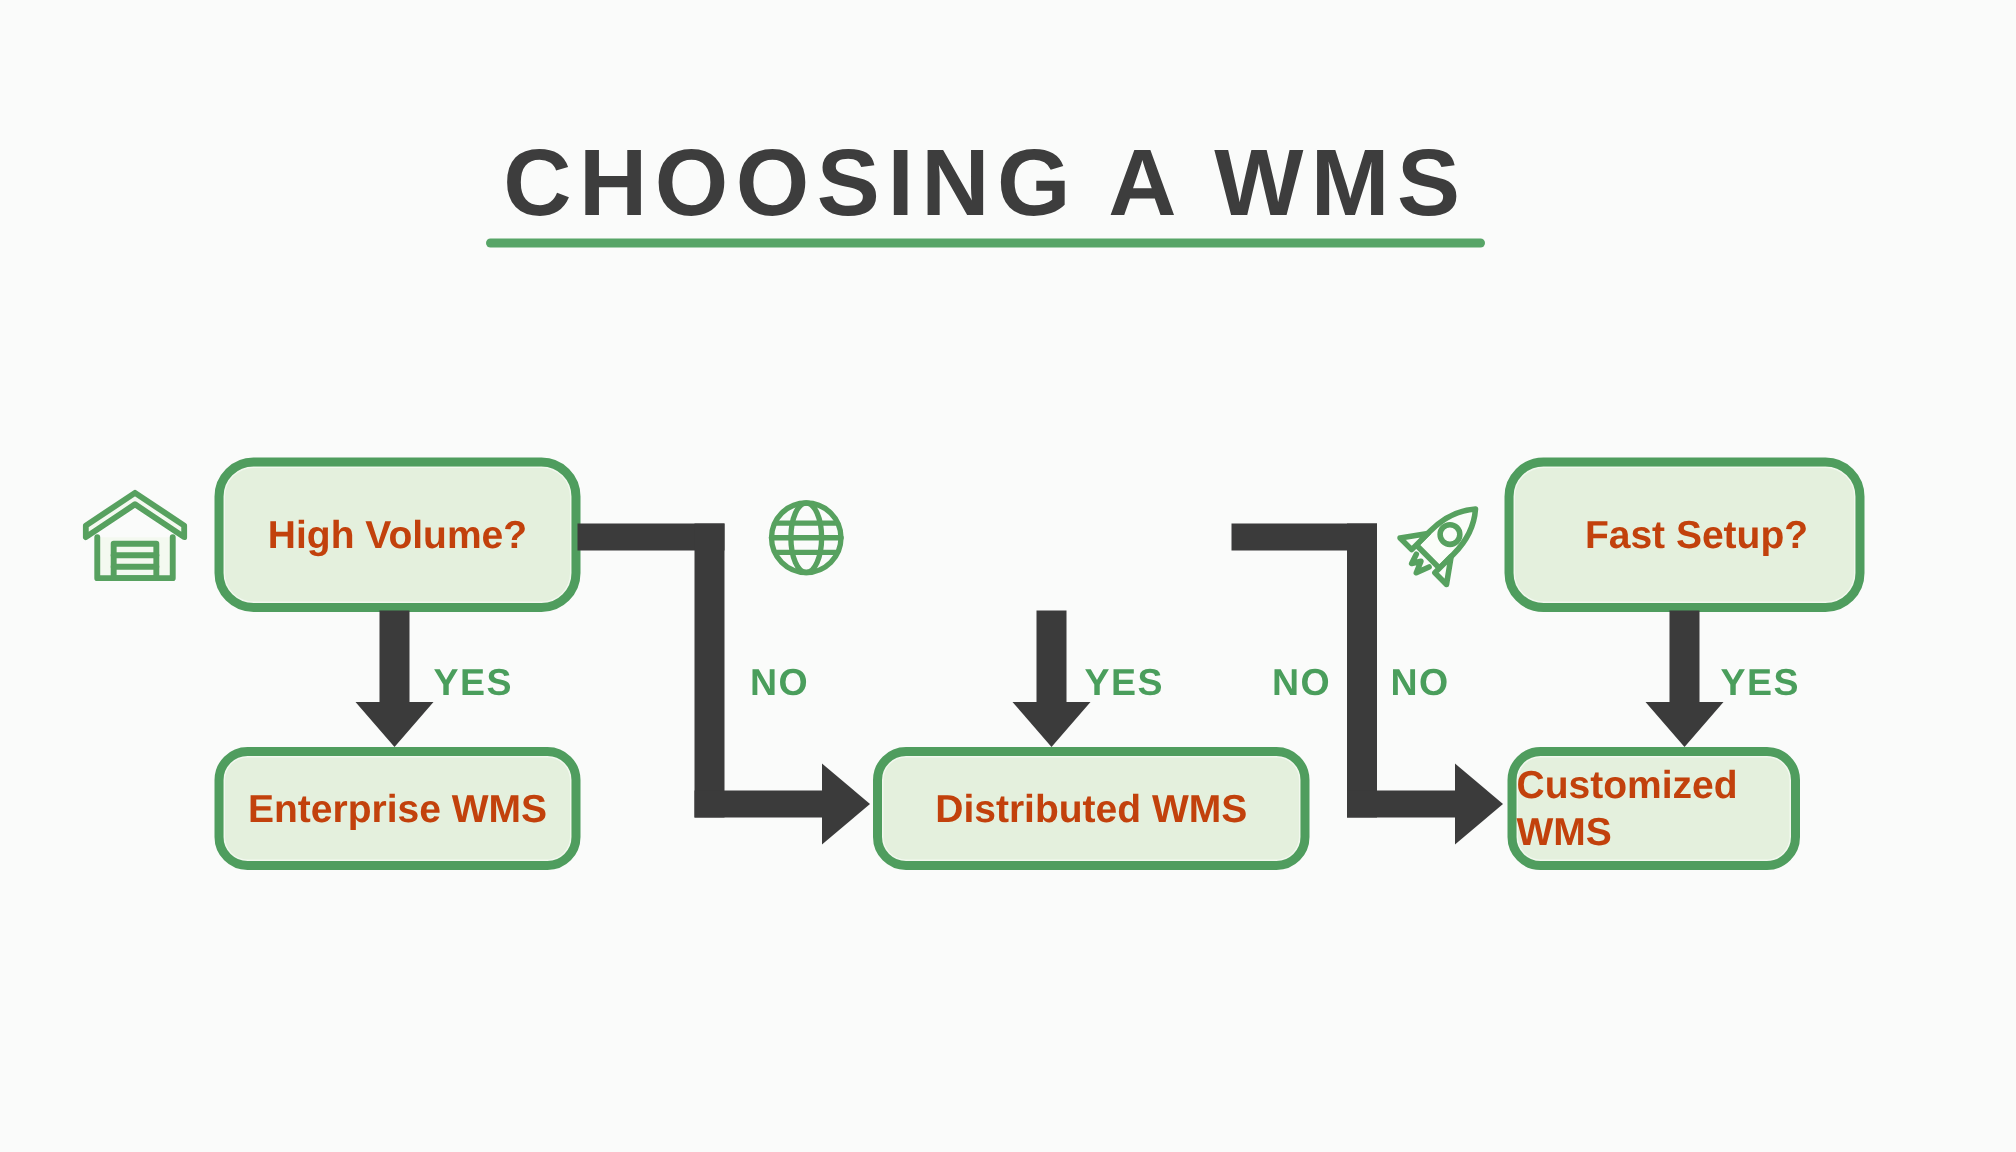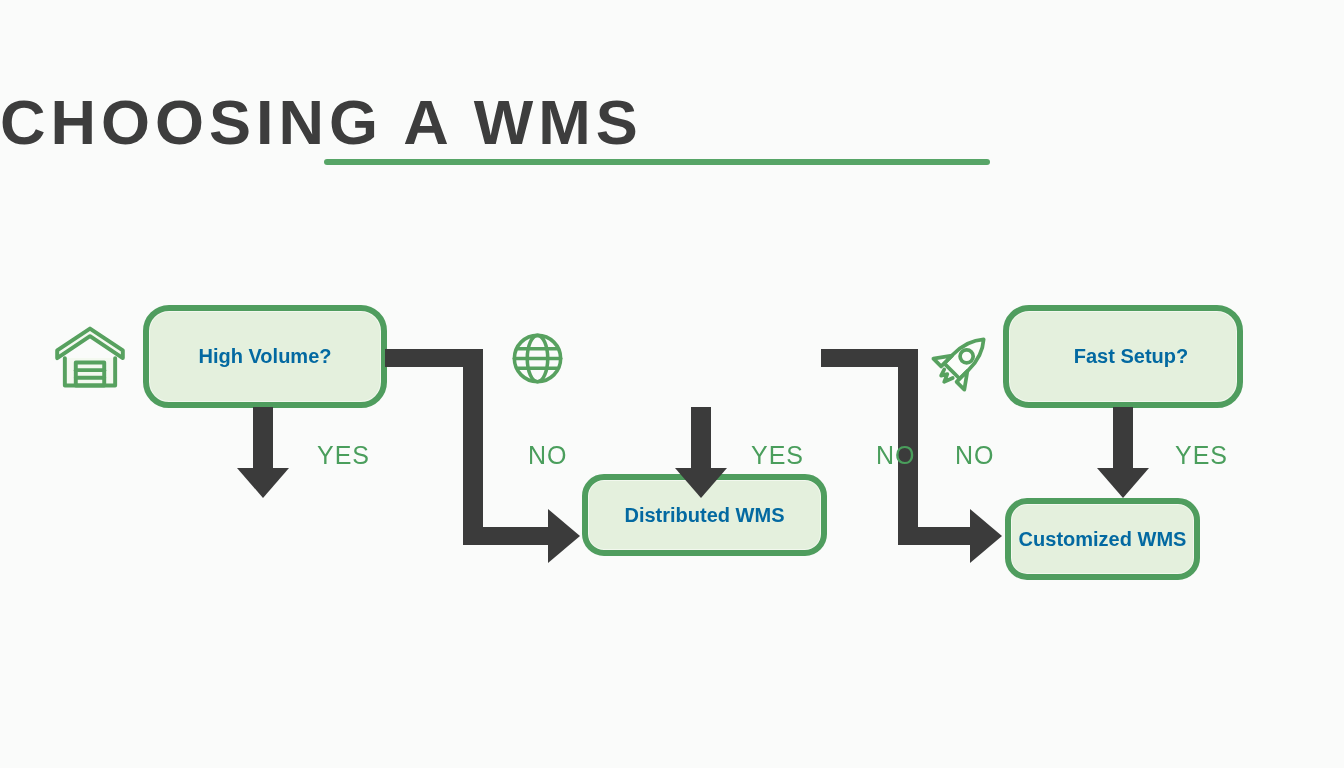--- a/index.html
+++ b/index.html
@@ -7,35 +7,36 @@
     width:1344px;height:768px;
     font-family:"Liberation Sans","DejaVu Sans",sans-serif;
     background:#ffffff;
   }
   .canvas{
     position:relative;width:1344px;height:768px;overflow:hidden;
     background:#fafbfa;
   }
   .title{
     position:absolute;left:0;top:86px;width:1314px;
+    text-align:center;
     font-size:63px;font-weight:bold;letter-spacing:5px;
     color:#3d3d3d;
   }
   .title-underline{
     position:absolute;left:324px;top:159px;width:666px;height:6px;
     background:#57a567;border-radius:3px;
   }
   .node{
     position:absolute;
     background:#e4f0dd;
     border:6px solid #4f9d5e;
     border-radius:26px;
     display:flex;align-items:center;justify-content:center;
     box-sizing:border-box;
-    font-weight:bold;color:#0369a1;font-size:20px;
+    font-weight:bold;color:#c2410c;font-size:26px;
     box-shadow:inset 0 0 0 1px rgba(255,255,255,.5);
   }
   .node-q{height:103px;}
   .node-o{height:82px;border-radius:22px;}
   .icon{position:absolute;}
   .icon svg{display:block;}
   .seg{position:absolute;background:#3b3b3b;}
   .arrowhead-down{
     position:absolute;width:0;height:0;
     border-left:26px solid transparent;
@@ -43,21 +44,21 @@
     border-top:30px solid #3b3b3b;
   }
   .arrowhead-right{
     position:absolute;width:0;height:0;
     border-top:27px solid transparent;
     border-bottom:27px solid transparent;
     border-left:32px solid #3b3b3b;
   }
   .edge-label{
     position:absolute;
-    font-size:25px;font-weight:normal;color:#4a9e5c;letter-spacing:1px;margin-left:28px;
+    font-size:25px;font-weight:bold;color:#4a9e5c;letter-spacing:1px;
   }
 </style>
 </head>
 <body>
 
 <div class="canvas">
 
   <div class="title">CHOOSING A WMS</div>
   <div class="title-underline"></div>
 
@@ -91,21 +92,24 @@
     </svg>
   </div>
 
   <div class="node node-q" style="left:143px;top:305px;width:244px;">
     <span>High Volume?</span>
   </div>
   <div class="node node-q" style="left:1003px;top:305px;width:240px;padding-left:16px;">
     <span>Fast Setup?</span>
   </div>
 
-  <div class="node node-o" style="left:582px;top:474px;width:245px;">
+  <div class="node node-o" style="left:143px;top:498px;width:244px;">
+    <span>Enterprise WMS</span>
+  </div>
+  <div class="node node-o" style="left:582px;top:498px;width:291px;">
     <span>Distributed WMS</span>
   </div>
   <div class="node node-o" style="left:1005px;top:498px;width:195px;">
     <span>Customized WMS</span>
   </div>
 
   <div class="seg" style="left:253px;top:407px;width:20px;height:62px;"></div>
   <div class="arrowhead-down" style="left:237px;top:468px;"></div>
   <div class="edge-label" style="left:289px;top:441px;">YES</div>
 

